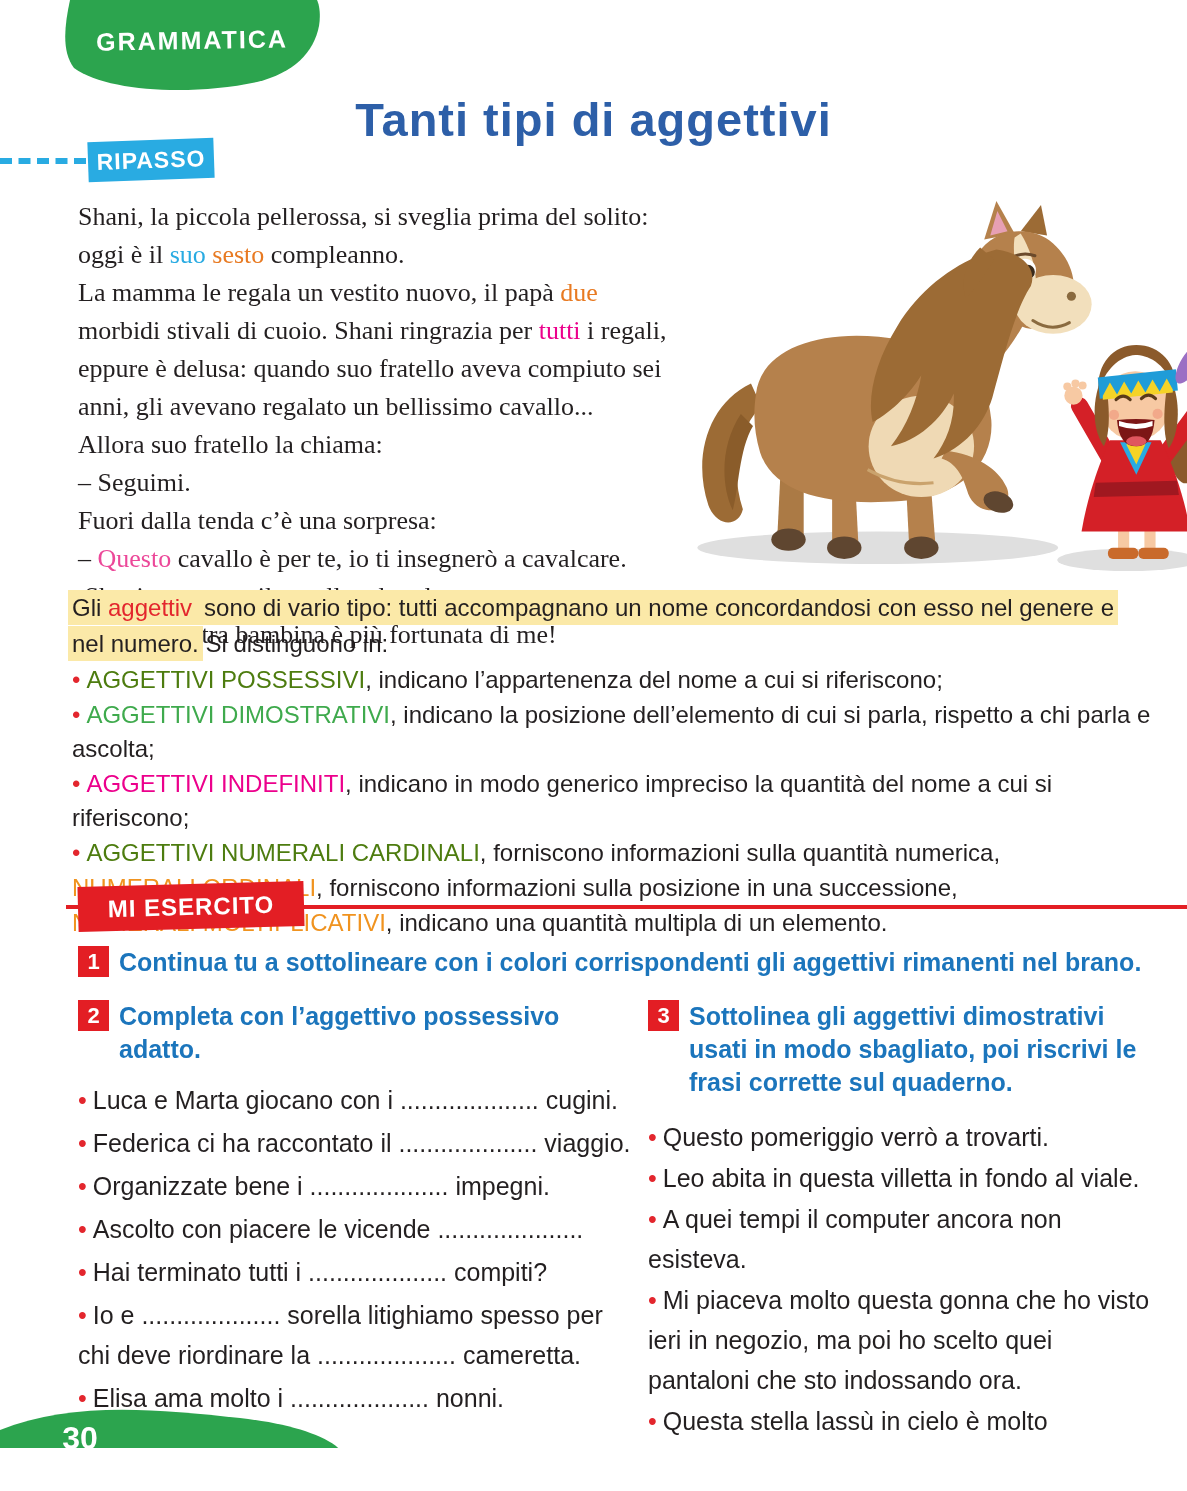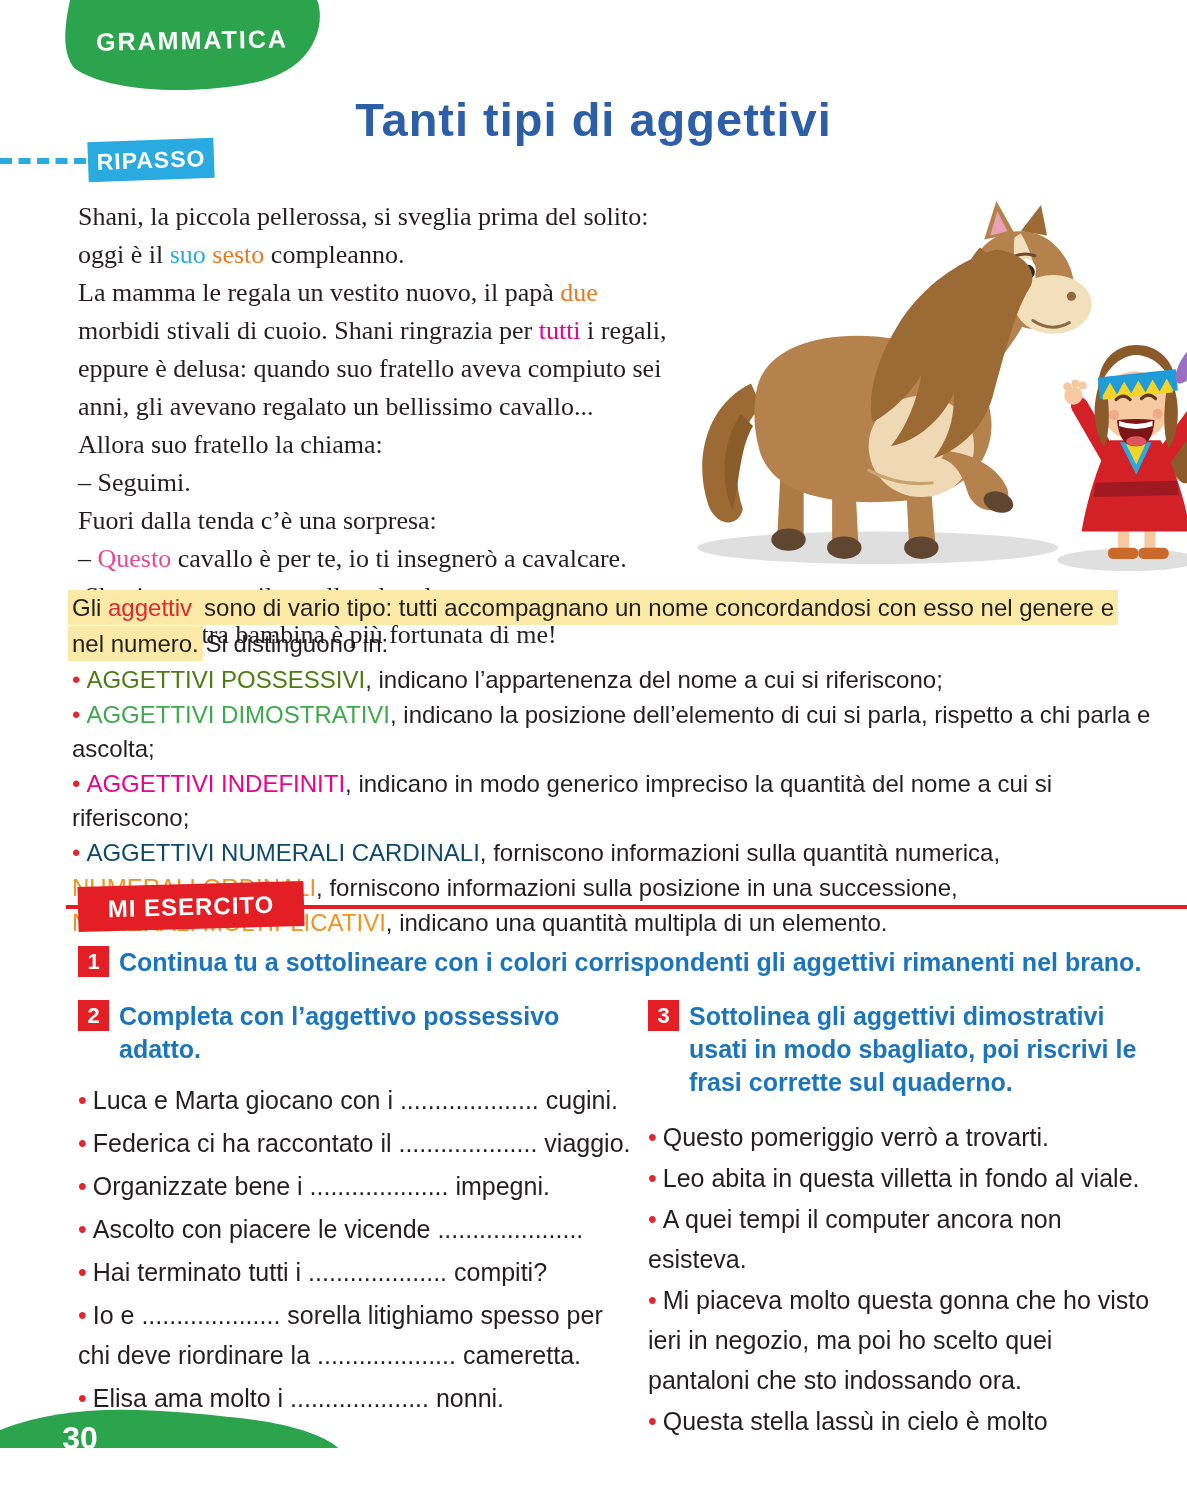--- a/index.html
+++ b/index.html
@@ -179,21 +179,21 @@
     <ellipse cx="450" cy="247" rx="10" ry="5" fill="#e0565f"></ellipse>
   </svg>
 
   <div class="abs expl">
     <div class="intro"><span class="hl">Gli </span><span class="hl" style="color: rgb(227, 38, 45);">aggettivi</span><span class="hl"> sono di vario tipo: tutti accompagnano un nome concordandosi con esso nel genere e</span></div>
     <div class="intro"><span class="hl">nel numero.</span><span> Si distinguono in:</span></div>
     <div>
         <div class="def-item"><span class="bullet">•</span><span style="color: #4d7c0f;">AGGETTIVI POSSESSIVI</span><span>, indicano l’appartenenza del nome a cui si riferiscono;</span></div>
         <div class="def-item"><span class="bullet">•</span><span style="color: rgb(63, 170, 77);">AGGETTIVI DIMOSTRATIVI</span><span>, indicano la posizione dell’elemento di cui si parla, rispetto a chi parla e ascolta;</span></div>
         <div class="def-item"><span class="bullet">•</span><span style="color: rgb(236, 0, 140);">AGGETTIVI INDEFINITI</span><span>, indicano in modo generico impreciso la quantità del nome a cui si riferiscono;</span></div>
-        <div class="def-item"><span class="bullet">•</span><span style="color: #0c4a6e;">AGGETTIVI NUMERALI CARDINALI</span><span>, forniscono informazioni sulla quantità numerica,</span></div>
+        <div class="def-item"><span class="bullet">•</span><span style="color: #4d7c0f;">AGGETTIVI NUMERALI CARDINALI</span><span>, forniscono informazioni sulla quantità numerica,</span></div>
         <div class="def-item"><span style="color: rgb(240, 147, 31);">NUMERALI ORDINALI</span><span>, forniscono informazioni sulla posizione in una successione,</span></div>
         <div class="def-item"><span style="color: rgb(240, 147, 31);">NUMERALI MOLTIPLICATIVI</span><span>, indicano una quantità multipla di un elemento.</span></div>
       </div>
   </div>
 
   <div class="abs red-line"></div>
   <div class="abs esercito-badge">MI ESERCITO</div>
 
   <div class="abs ex1 ex-head">
     <span class="numbox">1</span>

